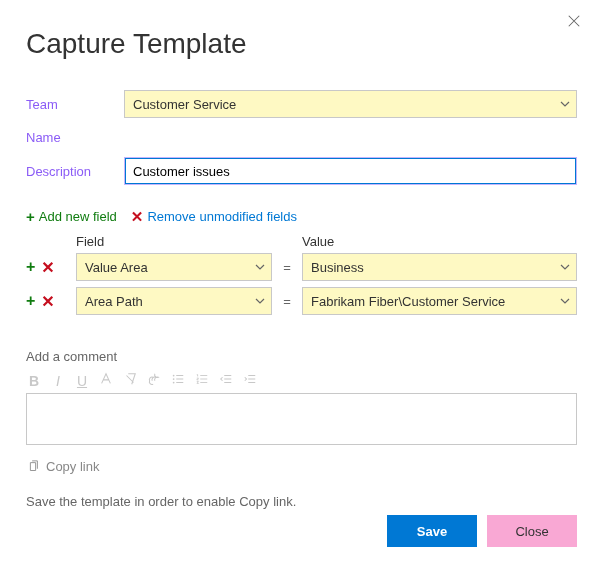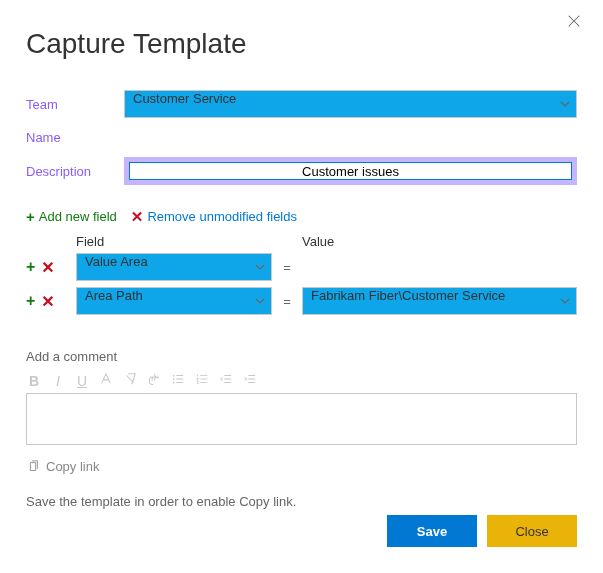--- a/index.html
+++ b/index.html
@@ -43,22 +43,23 @@
   .select-wrap, .text-input {
     flex: 1;
     position: relative;
   }
   .select-box {
     width: 100%;
     height: 28px;
     border: 1px solid #c8c8c8;
     padding: 0 26px 0 8px;
     font-size: 13px;
-    background: #0ea5e9;
-    display: flex;
+    background: #fef9c3;
+    display: flex;
+    align-items: center;
     position: relative;
     cursor: pointer;
   }
   .select-box .chevron {
     position: absolute;
     right: 6px;
     top: 50%;
     transform: translateY(-50%);
     color: #666;
   }
@@ -66,23 +67,22 @@
   .text-field {
     width: 100%;
     height: 28px;
     border: 1px solid #c8c8c8;
     padding: 0 8px;
     font-size: 13px;
     font-family: inherit;
     outline: none;
   }
   .text-field.focused {
-    border: 5px solid #c4b5fd;
+    border: 1px solid #c4b5fd;
     box-shadow: inset 0 0 0 1px #0078d4;
-    text-align: center;
   }
   .actions-row {
     margin-top: 24px;
     margin-bottom: 10px;
     display: flex;
     gap: 14px;
     font-size: 13px;
   }
   .link-green {
     color: #107c10;
@@ -188,21 +188,21 @@
     font-family: inherit;
     cursor: pointer;
     padding: 0 18px;
   }
   .btn-primary {
     background: #0078d4;
     color: #fff;
     font-weight: 600;
   }
   .btn-secondary {
-    background: #eab308;
+    background: #f9a8d4;
     color: #333;
   }
 </style>
 </head>
 <body>
 
 <div class="close-x">
   <svg viewBox="0 0 16 16">
       <path d="M2 2 L14 14 M14 2 L2 14" stroke="currentColor" stroke-width="1.2" fill="none"></path>
     </svg>
@@ -262,20 +262,30 @@
     <div class="select-box">
       <span>Value Area</span>
       <span class="chevron">
           <svg viewBox="0 0 10 10">
             <path d="M1 3 L5 7 L9 3" stroke="currentColor" stroke-width="1.2" fill="none"></path>
           </svg>
         </span>
     </div>
   </div>
   <div class="eq-cell">=</div>
+  <div class="value-select">
+    <div class="select-box">
+      <span>Business</span>
+      <span class="chevron">
+          <svg viewBox="0 0 10 10">
+            <path d="M1 3 L5 7 L9 3" stroke="currentColor" stroke-width="1.2" fill="none"></path>
+          </svg>
+        </span>
+    </div>
+  </div>
 </div>
 
 <div class="field-row">
   <div class="row-icons">
     <span class="plus">+</span>
     <span class="remove">✕</span>
   </div>
   <div class="field-select">
     <div class="select-box">
       <span>Area Path</span>

